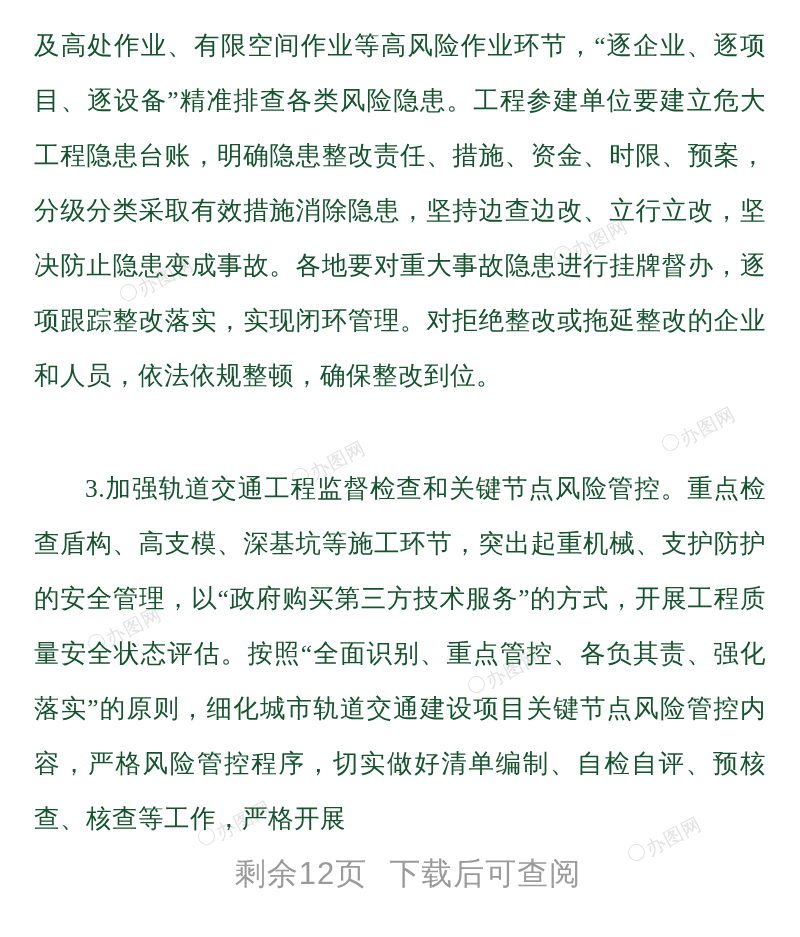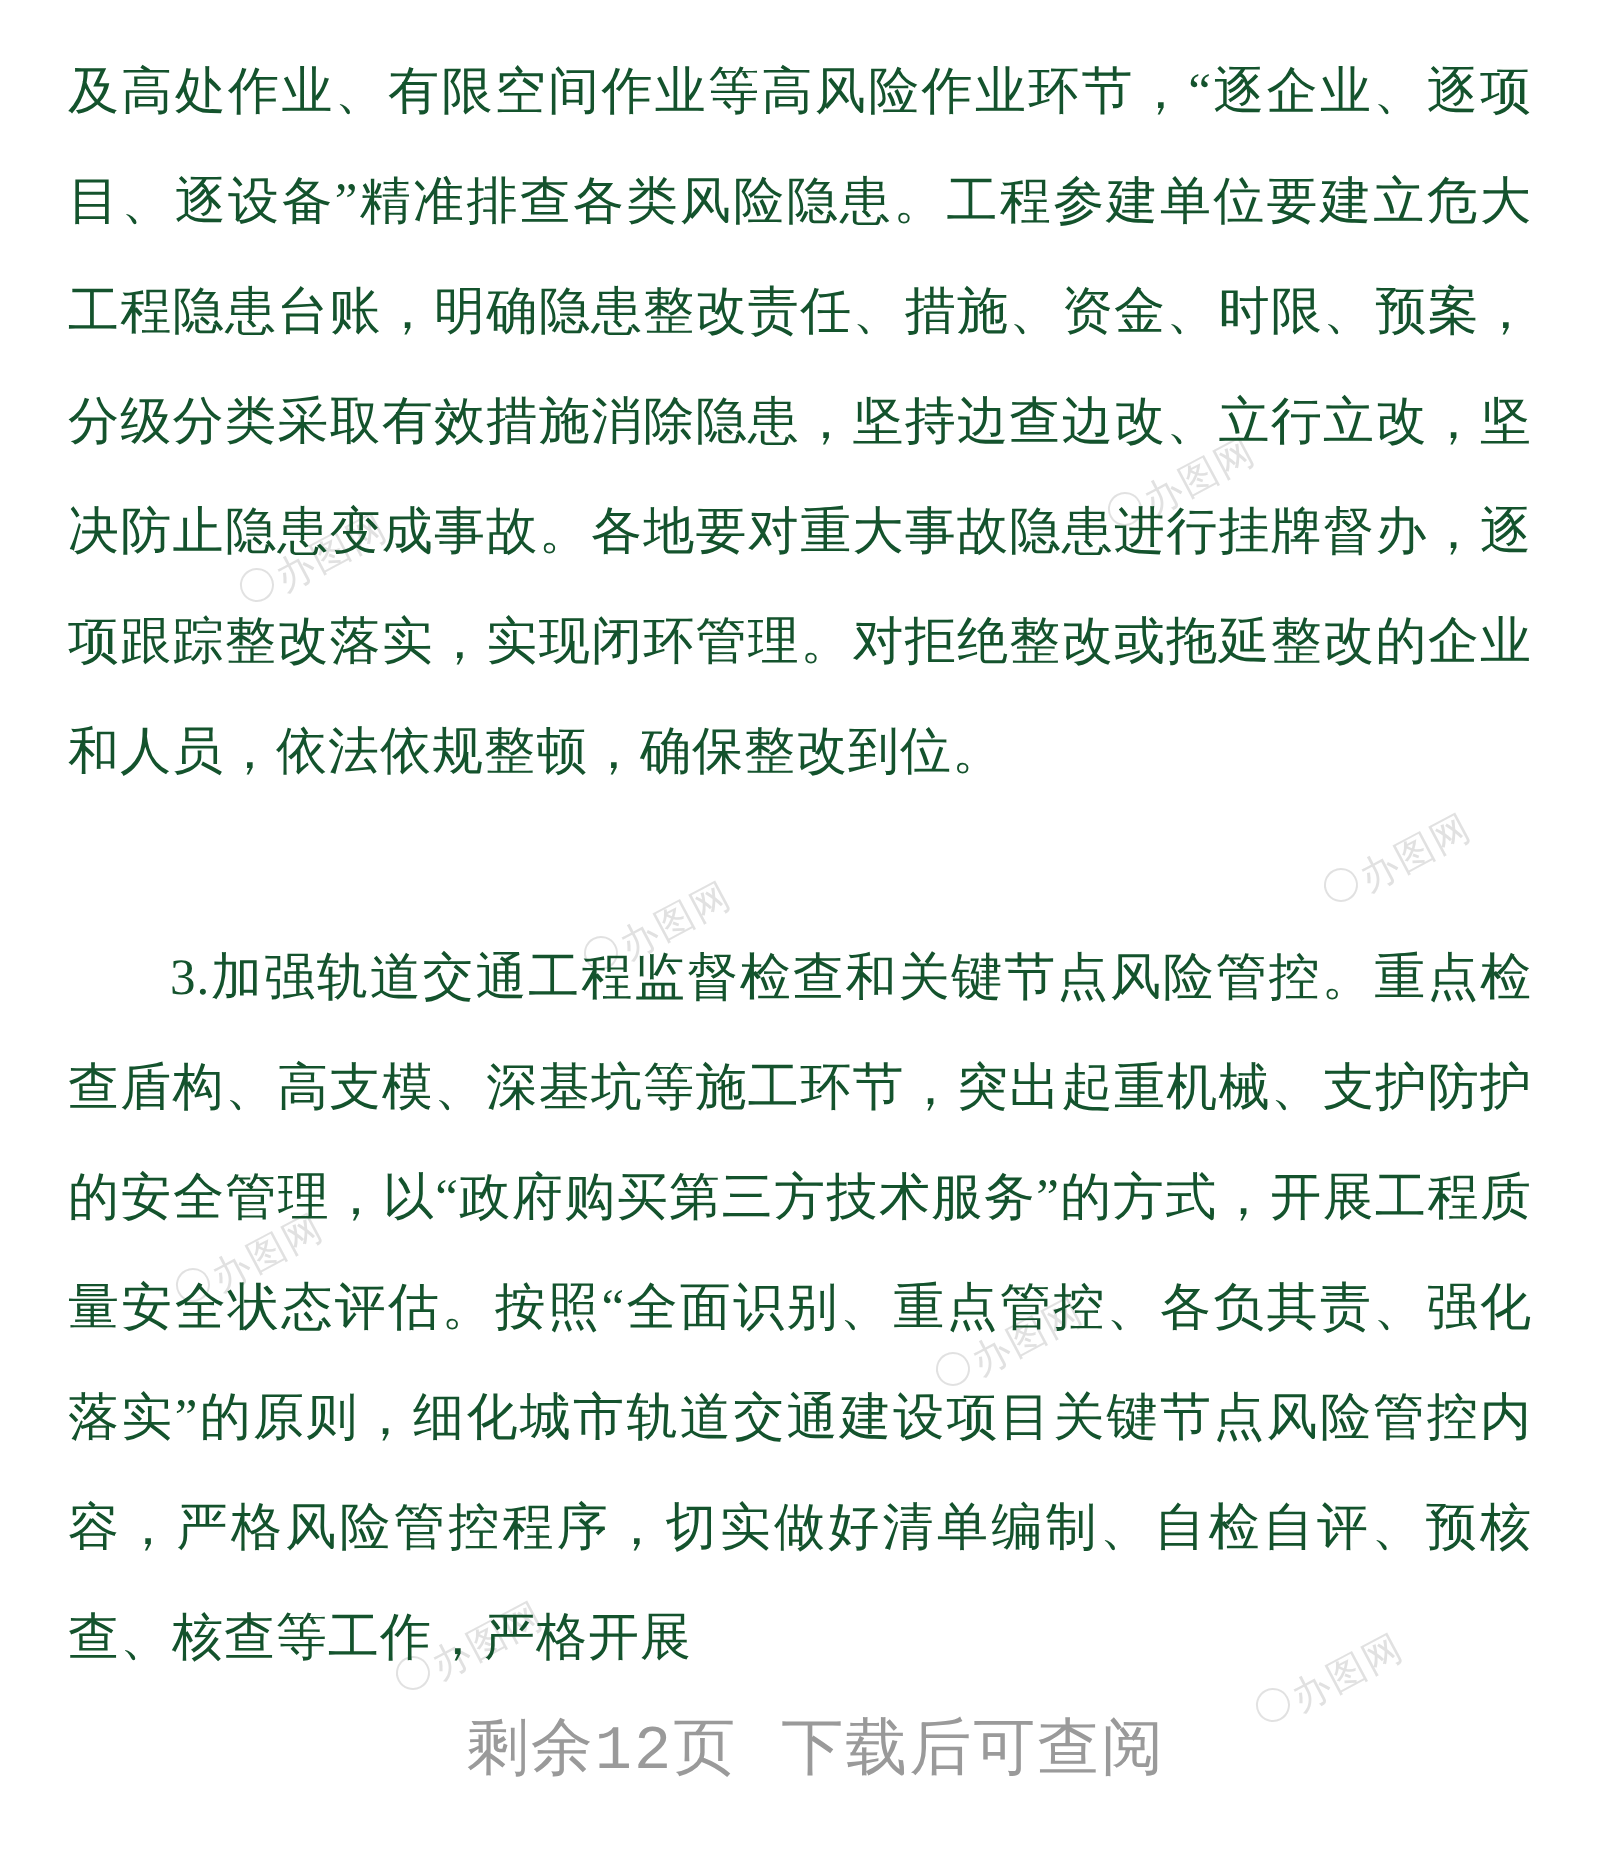--- a/index.html
+++ b/index.html
@@ -48,21 +48,21 @@
   .spacer-block {
     height: 58px;
   }
 
   .footer-note {
     position: absolute;
     left: 16px;
     right: 0;
     bottom: 42px;
     text-align: center;
-    font-family: Liberation Mono, monospace;
+    font-family: Liberation Sans, sans-serif;
     font-size: 31px;
     color: #9a9a9a;
     letter-spacing: 1px;
     z-index: 3;
     margin-top: 44px;
   }
   .footer-note .gap {
     display: inline-block;
     width: 22px;
   }

